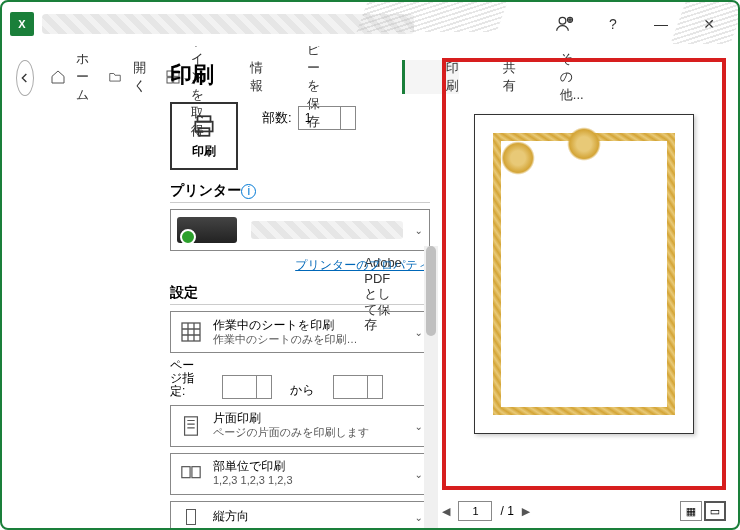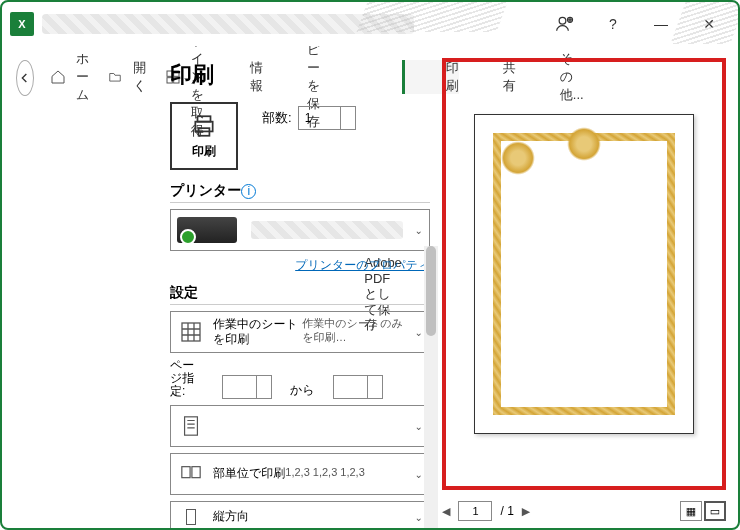--- a/index.html
+++ b/index.html
@@ -120,21 +120,21 @@
     border:1px solid #888;
     display:flex;align-items:center;
     padding:0 20px 0 6px;
     gap:8px;
     position:relative;
     margin-bottom:6px;
     font-size:12px;
   }
   .drop .chev{position:absolute;right:6px;top:50%;transform:translateY(-50%);font-size:10px;color:#555;}
   .drop .dicon{width:28px;height:28px;display:flex;align-items:center;justify-content:center;flex-shrink:0;}
-  .drop .lines{display:flex;flex-direction:row;line-height:1.25;}
+  .drop .lines{display:flex;flex-direction:column;line-height:1.25;}
   .drop .lines .l2{font-size:11px;color:#555;}
   .printer-pic {
     width:60px;height:26px;
     background:linear-gradient(#444,#222);
     border-radius:3px;
     position:relative;
   }
   .printer-pic::after{content:"";position:absolute;left:3px;bottom:-2px;width:12px;height:12px;background:#2ca02c;border:2px solid #fff;border-radius:50%;}
   .drop.blur .printer-pic + .bl{flex:1;height:18px;background:repeating-linear-gradient(45deg,#e6e6e6,#e6e6e6 6px,#f2f2f2 6px,#f2f2f2 12px);border-radius:3px;margin:0 6px;}
   .link{color:#0067b8;text-decoration:underline;font-size:12px;text-align:right;display:block;margin-bottom:10px;}
@@ -321,20 +321,22 @@
     </div>
 
     <div class="drop">
       <span class="dicon">
           <svg width="22" height="24" viewBox="0 0 24 24" fill="none" stroke="#555" stroke-width="1.3">
             <rect x="5" y="2" width="14" height="20"></rect>
             <path d="M8 6h8M8 10h8M8 14h8"></path>
           </svg>
         </span>
       <span class="lines">
+        <span>片面印刷</span>
+        <span class="l2">ページの片面のみを印刷します</span>
       </span>
       <span class="chev">⌄</span>
     </div>
 
     <div class="drop">
       <span class="dicon">
           <svg width="24" height="22" viewBox="0 0 24 24" fill="none" stroke="#555" stroke-width="1.3">
             <rect x="2" y="4" width="9" height="12"></rect>
             <rect x="13" y="4" width="9" height="12"></rect>
           </svg>

